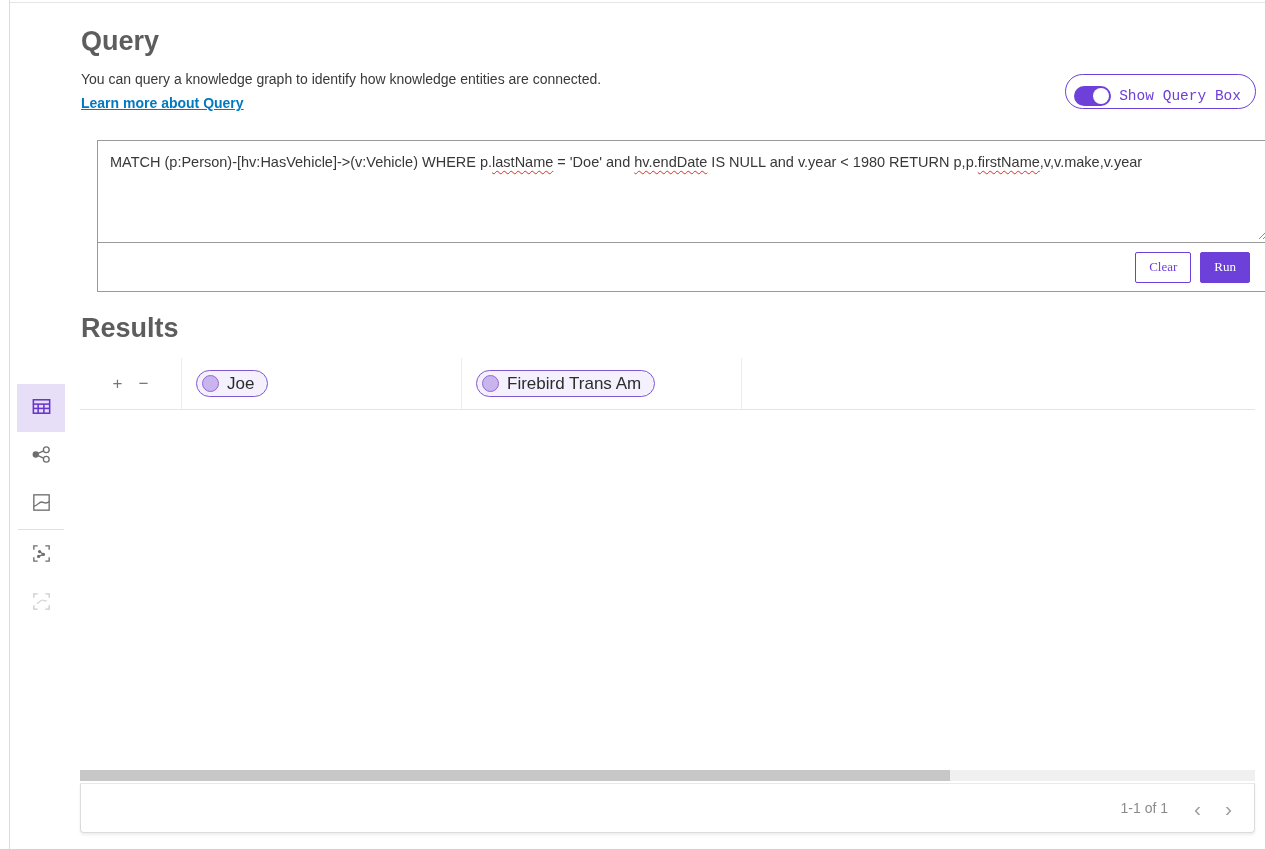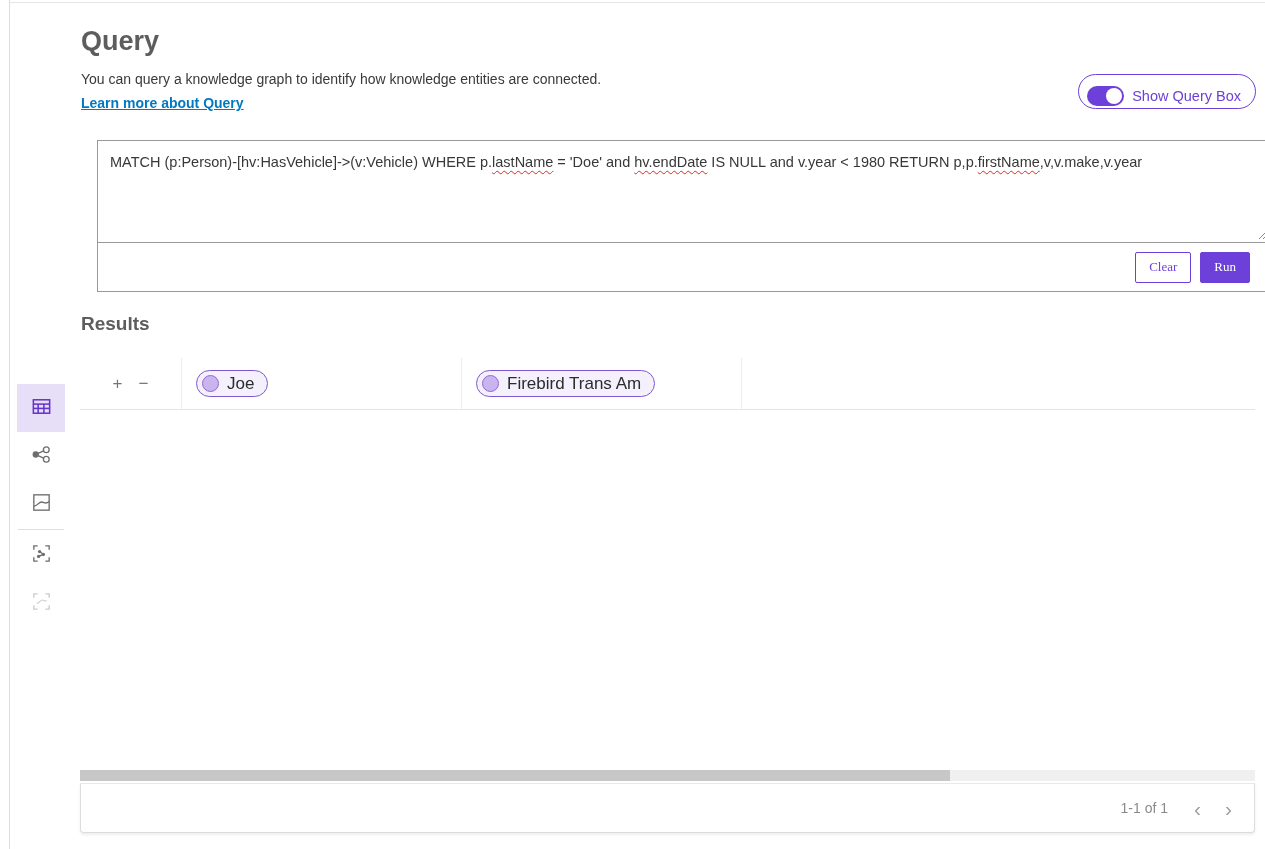--- a/index.html
+++ b/index.html
@@ -14,37 +14,37 @@
   body{background:#fff;font-family:"Liberation Sans",sans-serif;}
   #app{position:relative;width:1265px;height:849px;background:#fff;overflow:hidden;}
   .v-edge{position:absolute;left:9px;top:0;height:849px;width:1px;background:#dcdcdc;}
   .h-edge{position:absolute;left:10px;right:0;top:2px;height:1px;background:#e6e6e6;}
 
   .page-title{position:absolute;left:81px;top:26px;font-size:27px;font-weight:700;color:#5d5d5d;}
   .desc{position:absolute;left:81px;top:71px;font-size:14px;color:#393939;}
   .learn-link{position:absolute;left:81px;top:95px;font-size:14px;font-weight:700;color:var(--link);text-decoration:underline;cursor:pointer;}
 
   .toggle-pill{position:absolute;right:9px;top:74px;height:35px;border:1px solid var(--accent);
-    border-radius:18px;display:flex;align-items:center;gap:8px;padding:8px 14px 0 8px;background:#fff;cursor:pointer;}
+    border-radius:18px;display:flex;align-items:center;gap:8px;padding:8px 14px 0 8px;background:#fff;cursor:pointer;font-family:Liberation Mono, monospace;}
   .switch{width:37px;height:20px;border-radius:11px;background:var(--accent);position:relative;flex:none;}
   .knob{position:absolute;right:2px;top:2px;width:16px;height:16px;border-radius:50%;background:#fff;}
   .toggle-label{font-size:14.5px;color:var(--accent);white-space:nowrap;}
 
   .query-box{position:absolute;left:80px;width:1175px;top:140px;height:152px;border:1px solid #999;background:#fff;margin-left:17px;}
   .query-text{height:102px;border-bottom:1px solid #999;padding:11px 12px;font-size:14.5px;color:#383838;
     position:relative;line-height:1.45;overflow:hidden;white-space:nowrap;cursor:text;}
   .misspelled{text-decoration-line:underline;text-decoration-style:wavy;text-decoration-color:var(--err);
     text-decoration-thickness:1px;text-underline-offset:3px;}
   .resize-grip{position:absolute;right:2px;bottom:2px;cursor:nwse-resize;line-height:0;}
   .query-actions{height:48px;display:flex;align-items:center;justify-content:flex-end;gap:9px;padding-right:21px;}
   .btn{font-size:13px;height:31px;padding:0 13px;border-radius:2px;cursor:pointer;font-family:Liberation Serif, serif;}
   .btn-outline{background:#fff;border:1px solid var(--accent);color:var(--accent);}
   .btn-solid{background:var(--accent);border:1px solid var(--accent);color:#fff;}
 
-  .results-title{position:absolute;left:81px;top:313px;font-size:19px;font-weight:700;color:#5d5d5d;}
+  .results-title{position:absolute;left:81px;top:313px;font-size:27px;font-weight:700;color:#5d5d5d;}
 
   .sidebar{position:absolute;left:17px;top:384px;width:48px;display:flex;flex-direction:column;align-items:center;}
   .side-item{width:48px;height:48px;display:flex;align-items:center;justify-content:center;cursor:pointer;}
   .side-item.selected{background:#e7def8;}
   .side-item.disabled{cursor:default;}
   .side-divider{width:46px;height:1px;background:#e0e0e0;margin:1px 0;}
 
   .results-table{position:absolute;left:80px;width:1175px;top:358px;bottom:16px;display:flex;flex-direction:column;}
   .thead{display:flex;height:56px;background:var(--chead);flex:none;}
   .th{display:flex;align-items:center;font-size:14px;color:#313131;border-right:1px solid #e0e0e0;padding-left:12px;}

